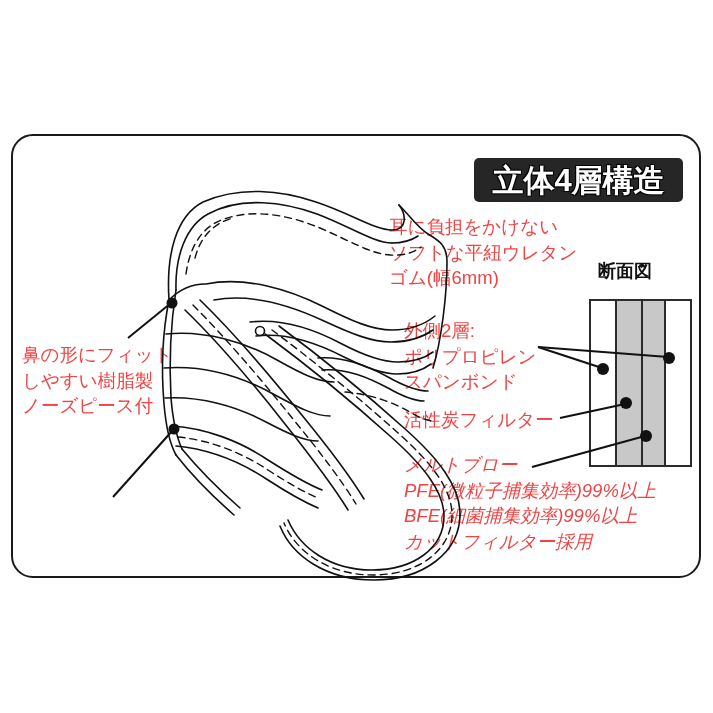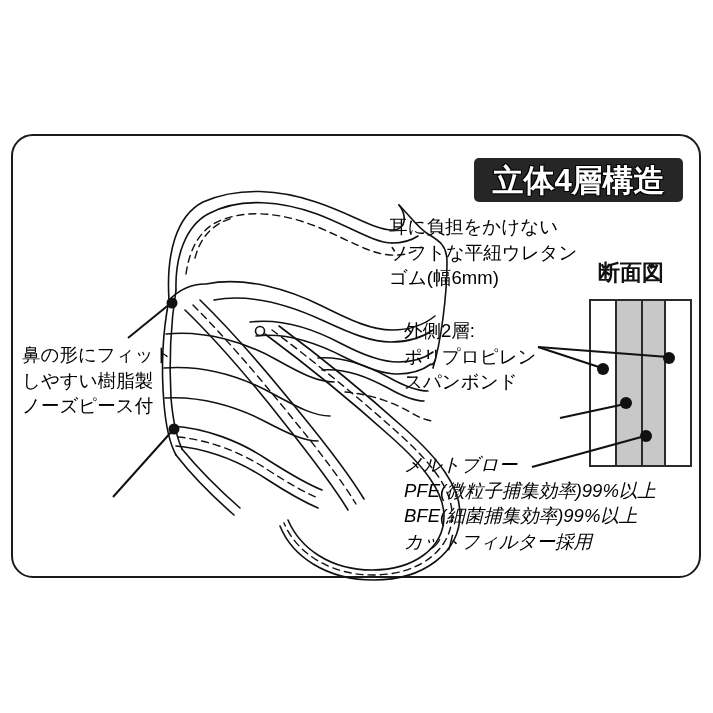--- a/index.html
+++ b/index.html
@@ -23,33 +23,33 @@
     background:#262626;border-radius:5px;
     display:flex;align-items:center;justify-content:center;
   }
   .badge span{
     color:#fff;font-weight:bold;font-size:31px;letter-spacing:0px;
     line-height:1;white-space:nowrap;
     text-shadow:-1px -1px 0 #000,1px -1px 0 #000,-1px 1px 0 #000,1px 1px 0 #000;
   }
 
   
-  .cap{position:absolute;font-size:18.5px;line-height:25.5px;color:#000000;white-space:pre;}
+  .cap{position:absolute;font-size:18.5px;line-height:25.5px;color:#ef4444;white-space:pre;}
 
   #cap-ear   {left:389px;top:214px;}
   #cap-nose  {left:22px; top:342px;}
   #cap-pleat {left:22px; top:502px;}
   #cap-outer {left:404px;top:318px;}
   #cap-carbon{left:404px;top:407px;}
   #cap-melt  {left:404px;top:452px;font-style:italic;}
 
   
   .xs-title{
     position:absolute;left:598px;top:262px;
-    font-size:22px;font-weight:bold;line-height:1;color:#111;white-space:nowrap;
+    font-size:18px;font-weight:bold;line-height:1;color:#111;white-space:nowrap;
   }
   .xs-box{
     position:absolute;left:589px;top:299px;width:103px;height:168px;
     border:2px solid #2b2b2b;box-sizing:border-box;display:flex;background:#fff;
   }
   .xs-layer{height:100%;box-sizing:border-box;}
   .xs-layer.white{background:#ffffff;}
   .xs-layer.gray{background:#c8c8c8;}
   .xs-div{width:2px;height:100%;background:#2b2b2b;}
 
@@ -73,20 +73,21 @@
 
   <div class="cap" id="cap-ear">耳に負担をかけない
 ソフトな平紐ウレタン
 ゴム(幅6mm)</div>
   <div class="cap" id="cap-nose">鼻の形にフィット
 しやすい樹脂製
 ノーズピース付</div>
   <div class="cap" id="cap-outer">外側2層:
 ポリプロピレン
 スパンボンド</div>
+  <div class="cap" id="cap-carbon">活性炭フィルター</div>
   <div class="cap" id="cap-melt">メルトブロー
 PFE(微粒子捕集効率)99%以上
 BFE(細菌捕集効率)99%以上
 カットフィルター採用</div>
 
   <div class="xs-title">断面図</div>
 
   <div class="xs-box">
     <div class="xs-layer white" style="width:24px"></div>
     <div class="xs-div"></div>

